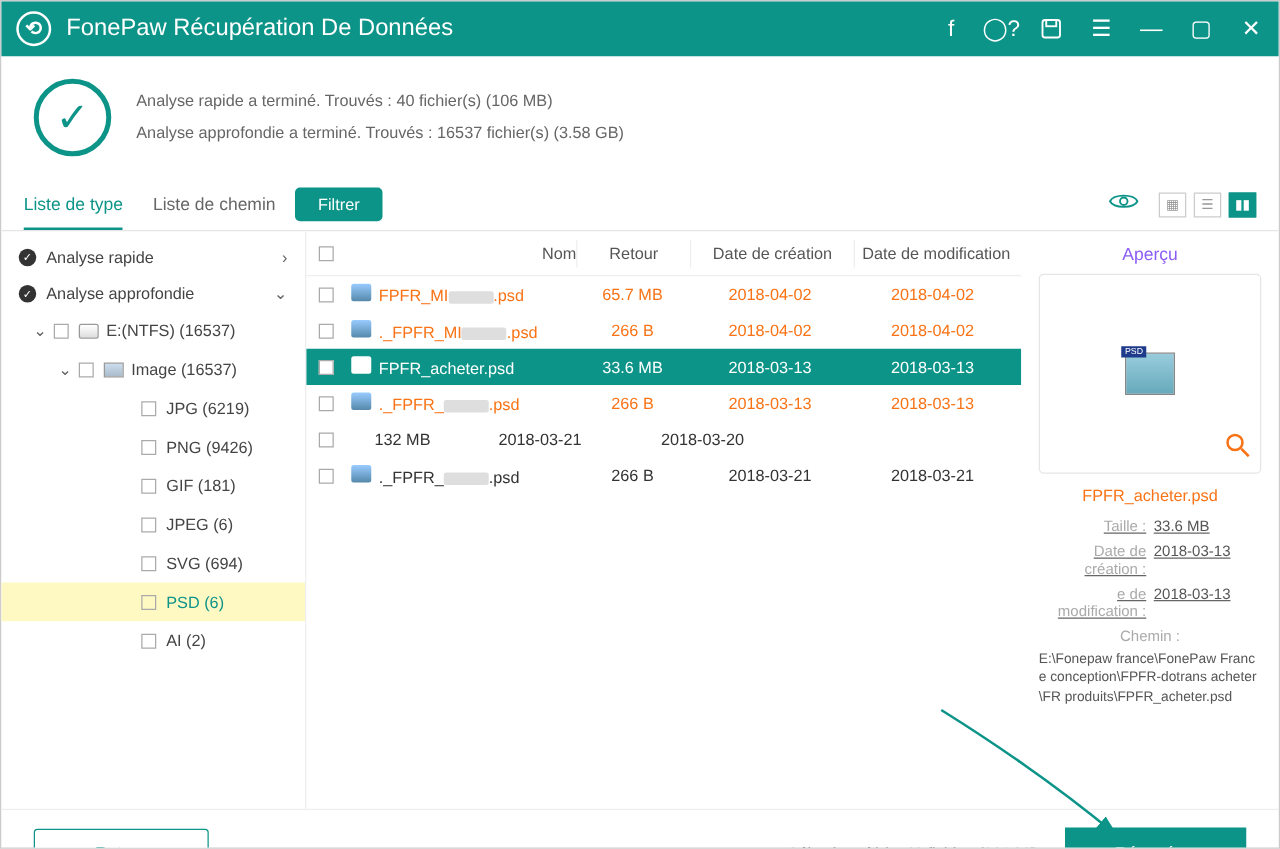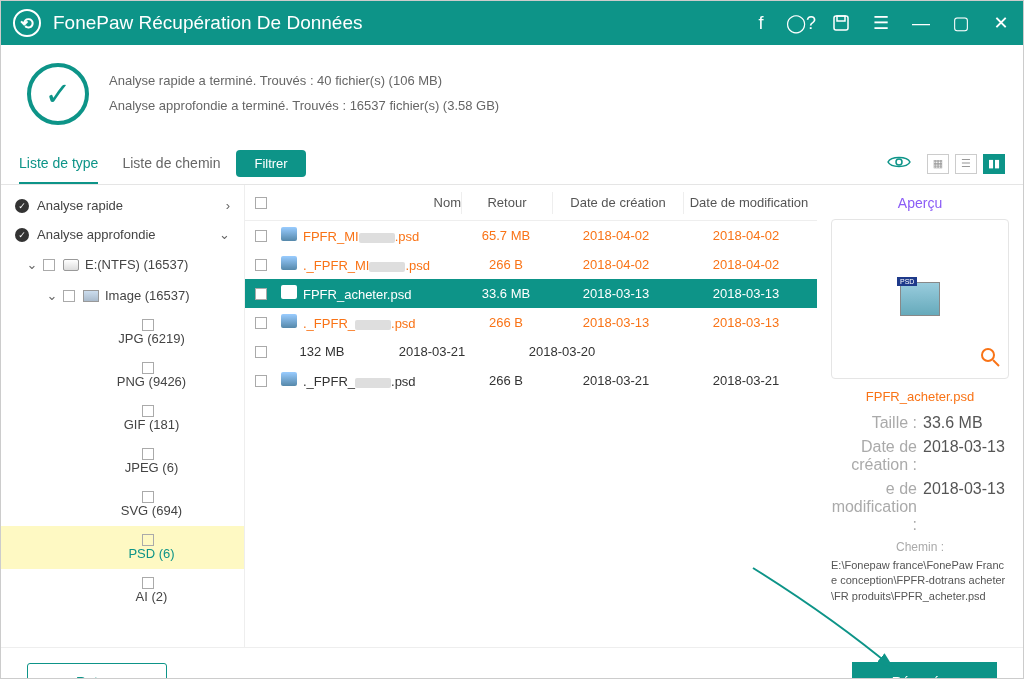--- a/index.html
+++ b/index.html
@@ -28,21 +28,21 @@
 .view-btn { width: 22px; height: 20px; border: 1px solid #ccc; display: flex; align-items: center; justify-content: center; font-size: 11px; color: #999; cursor: pointer; }
 .view-btn.active { background: #0d9488; color: #fff; border-color: #0d9488; }
 
 .body-row { display: flex; height: 462px; }
 .sidebar { width: 244px; border-right: 1px solid #eee; overflow-y: auto; padding-top: 6px; }
 .sb-row { display: flex; align-items: center; padding: 7px 14px; font-size: 13px; color: #444; cursor: pointer; }
 .sb-row .bullet { width: 14px; height: 14px; border-radius: 50%; background: #333; color: #fff; font-size: 9px; display: flex; align-items: center; justify-content: center; margin-right: 8px; }
 .sb-row .chev { margin-left: auto; color: #666; }
 .tree-row { display: flex; align-items: center; padding: 8px 10px 8px 24px; font-size: 13px; color: #444; cursor: pointer; }
 .tree-row.indent1 { padding-left: 44px; }
-.tree-row.indent2 { padding-left: 68px; flex-direction: column; }
+.tree-row.indent2 { padding-left: 112px; }
 .tree-row .caret { width: 14px; text-align: center; color: #666; margin-right: 4px; }
 .tree-row .cb { width: 12px; height: 12px; border: 1px solid #aaa; margin-right: 8px; }
 .tree-row .drive-ic { width: 16px; height: 12px; border: 1px solid #999; border-radius: 2px; margin-right: 6px; background: linear-gradient(#fff, #ddd); }
 .tree-row .img-ic { width: 16px; height: 12px; border: 1px solid #999; margin-right: 6px; background: linear-gradient(#cde, #abc); }
 .tree-row.selected { background: #fef9c3; color: #0d9488; }
 
 .file-pane { flex: 1; display: flex; flex-direction: column; }
 .table-head { display: flex; height: 36px; align-items: center; border-bottom: 1px solid #eee; font-size: 13px; color: #555; }
 .col-check { width: 32px; display: flex; justify-content: center; }
 .col-name { width: 184px; padding-left: 4px; }
@@ -59,21 +59,21 @@
 .file-row.selected .fic { background: #fff; }
 .blur { display: inline-block; width: 36px; height: 10px; background: rgba(200,200,200,0.6); border-radius: 2px; vertical-align: middle; }
 
 .preview { width: 206px; padding: 10px 14px; font-size: 12px; color: #666; }
 .preview-title { text-align: center; font-size: 14px; color: #8b5cf6; margin-bottom: 8px; }
 .preview-box { border: 1px solid #e5e5e5; border-radius: 4px; height: 160px; display: flex; flex-direction: column; align-items: center; justify-content: center; position: relative; margin-bottom: 10px; }
 .psd-ic { width: 40px; height: 34px; background: linear-gradient(#9cd, #6ab); border: 1px solid #888; position: relative; }
 .psd-badge { position: absolute; top: -6px; left: -4px; background: #1e3a8a; color: #fff; font-size: 7px; padding: 1px 3px; }
 .mag { position: absolute; bottom: 6px; right: 8px; color: #f97316; font-size: 20px; }
 .pv-name { color: #f97316; text-align: center; margin-bottom: 10px; font-size: 13px; }
-.pv-row { display: flex; justify-content: space-between; margin-bottom: 6px; font-size: 16px; }
+.pv-row { display: flex; justify-content: space-between; margin-bottom: 6px; font-size: 12px; text-decoration: underline; }
 .pv-row .lbl { color: #aaa; text-align: right; flex: 1; padding-right: 6px; }
 .pv-row .val { color: #555; flex: 1; }
 .pv-path-lbl { color: #aaa; text-align: center; margin-bottom: 4px; }
 .pv-path { color: #555; font-size: 11px; line-height: 1.4; word-break: break-all; }
 
 .footer { display: flex; align-items: center; padding: 14px 26px; border-top: 1px solid #eee; position: relative; }
 .back-btn { border: 1.5px solid #0d9488; color: #0d9488; background: #fff; padding: 10px 48px; border-radius: 3px; font-size: 14px; cursor: pointer; }
 .sel-text { margin-left: auto; margin-right: 20px; font-size: 13px; color: #444; }
 .recover-btn { background: #0d9488; color: #fff; border: none; padding: 12px 40px; font-size: 14px; cursor: pointer; }
 .arrow-svg { position: absolute; right: 100px; top: -90px; pointer-events: none; }

